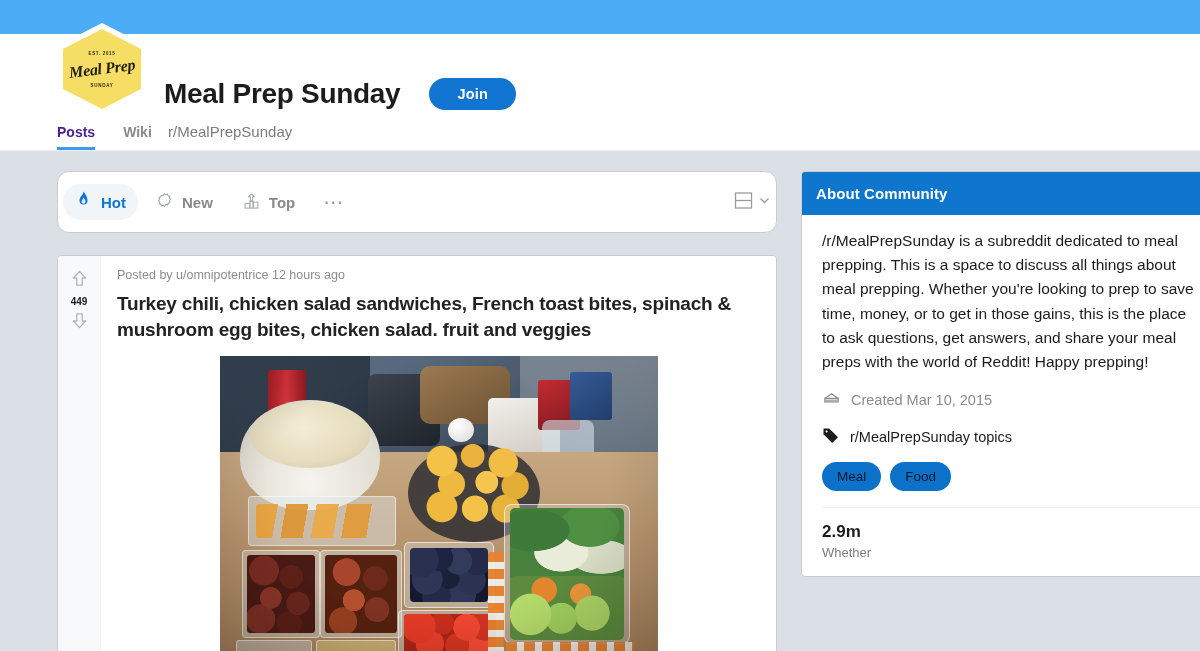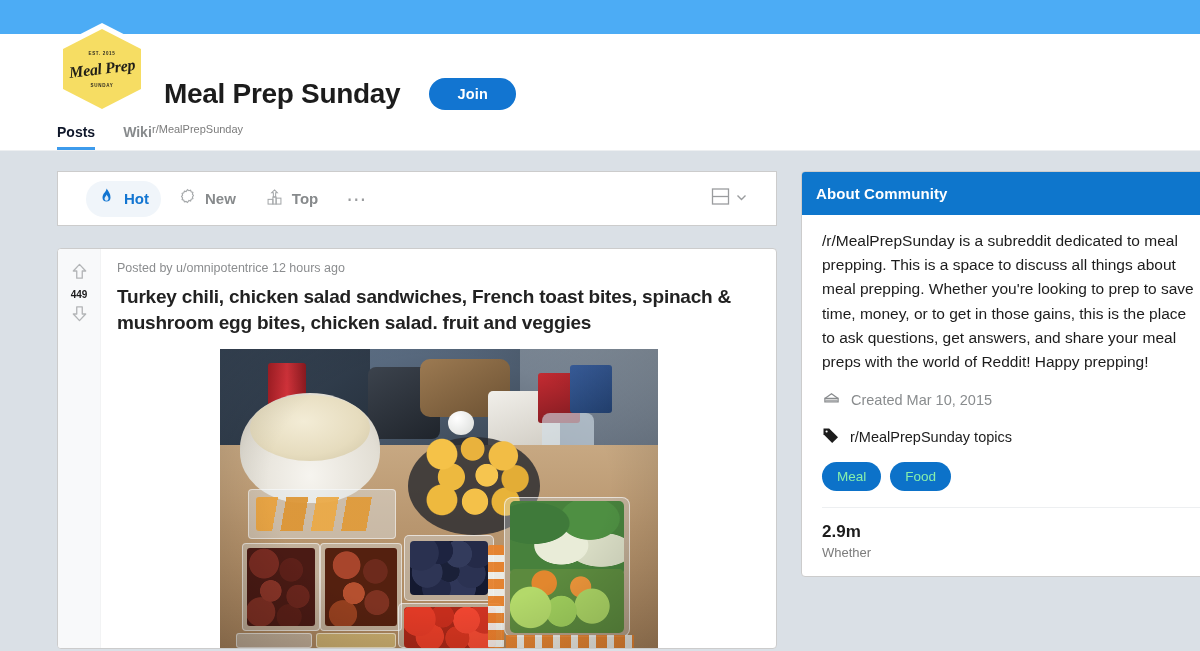--- a/index.html
+++ b/index.html
@@ -60,49 +60,49 @@
   }
   .join-btn {
     margin-left: 29px;
     background: #1275d1; color: #ffffff;
     font-size: 14.5px; font-weight: bold;
     border: none; border-radius: 999px;
     padding: 0 28px; height: 32px; cursor: pointer;
     line-height: 32px; letter-spacing: 0.2px;
   }
   .community-sub {
-    position: absolute; left: 152px; top: 89px;
-    font-size: 11px; color: #7c7c7c;
+    position: absolute; left: 168px; top: 89px;
+    font-size: 15px; color: #7c7c7c;
   }
   .tabs {
     position: absolute; left: 57px; bottom: 0;
     display: flex; gap: 28px; align-items: flex-end;
   }
   .tab {
     font-size: 14px; color: #878a8c; font-weight: bold;
     padding-bottom: 7px; cursor: pointer;
     border-bottom: 3px solid transparent;
   }
-  .tab.active { color: #0f172a; border-bottom-color: #3d9bec; }
+  .tab.active { color: #4c1d95; border-bottom-color: #3d9bec; }
 
   
   .content {
     display: flex; gap: 24px;
     padding: 20px 45px 0 57px;
     align-items: flex-start;
   }
   .feed { width: 720px; flex: none; }
   .side { width: 415px; flex: none; }
 
   
   .sortbar {
     background: #ffffff; border: 1px solid #ccc;
-    border-radius: 0; height: 55px;
+    border-radius: 12px; height: 62px;
     display: flex; align-items: center;
-    padding: 0 28px; margin-bottom: 22px;
+    padding: 0 5px; margin-bottom: 22px;
   }
   .sort-opt {
     display: flex; align-items: center; gap: 9px;
     padding: 7px 12px; border-radius: 999px;
     font-size: 15px; font-weight: bold; color: #878a8c;
     cursor: pointer; margin-right: 6px;
   }
   .sort-opt.active { background: #f0f5fa; color: #1275d1; }
   .sort-more {
     color: #9a9c9e; font-size: 20px; letter-spacing: 1px;
@@ -351,21 +351,21 @@
     font-size: 15.5px; color: #1c1c1c; line-height: 1.56;
   }
   .about-row {
     display: flex; align-items: center; gap: 10px;
     margin-top: 15px;
   }
   .created-txt { font-size: 14.5px; color: #898c8e; }
   .topics-txt { font-size: 14.5px; color: #1c1c1c; }
   .pills { display: flex; gap: 9px; margin-top: 14px; flex-wrap: wrap; }
   .pill {
-    background: #0c72c9; color: #86efac;
+    background: #0c72c9; color: #0f172a;
     font-size: 13.5px; border-radius: 999px;
     padding: 7px 15px; cursor: pointer; white-space: nowrap;
   }
   .divider { height: 1px; background: #edeff1; margin: 16px 0 0 0; }
   .stats { display: flex; padding: 14px 0 16px 0; }
   .stat { width: 130px; }
   .stat-num {
     font-size: 17px; font-weight: bold; color: #1c1c1c;
     display: flex; align-items: center; gap: 6px;
   }

